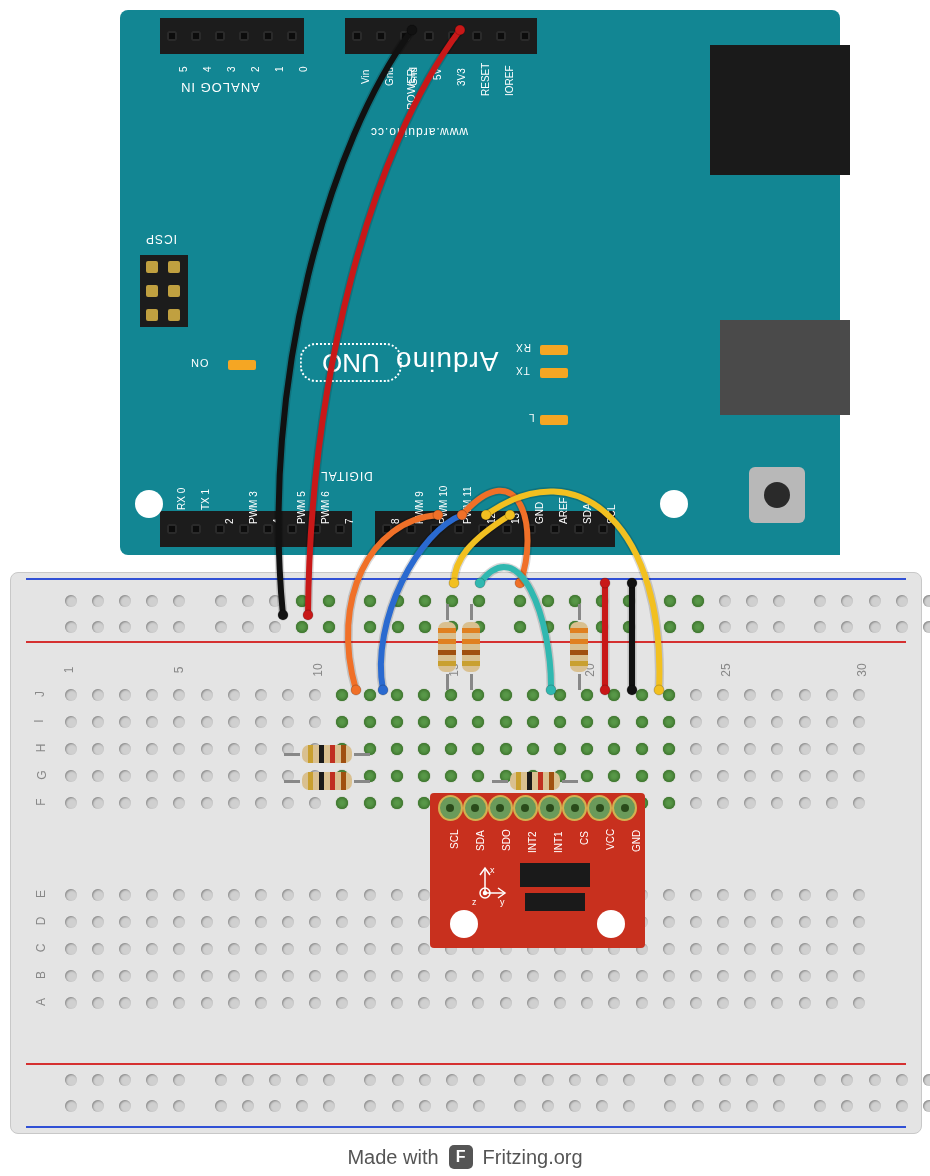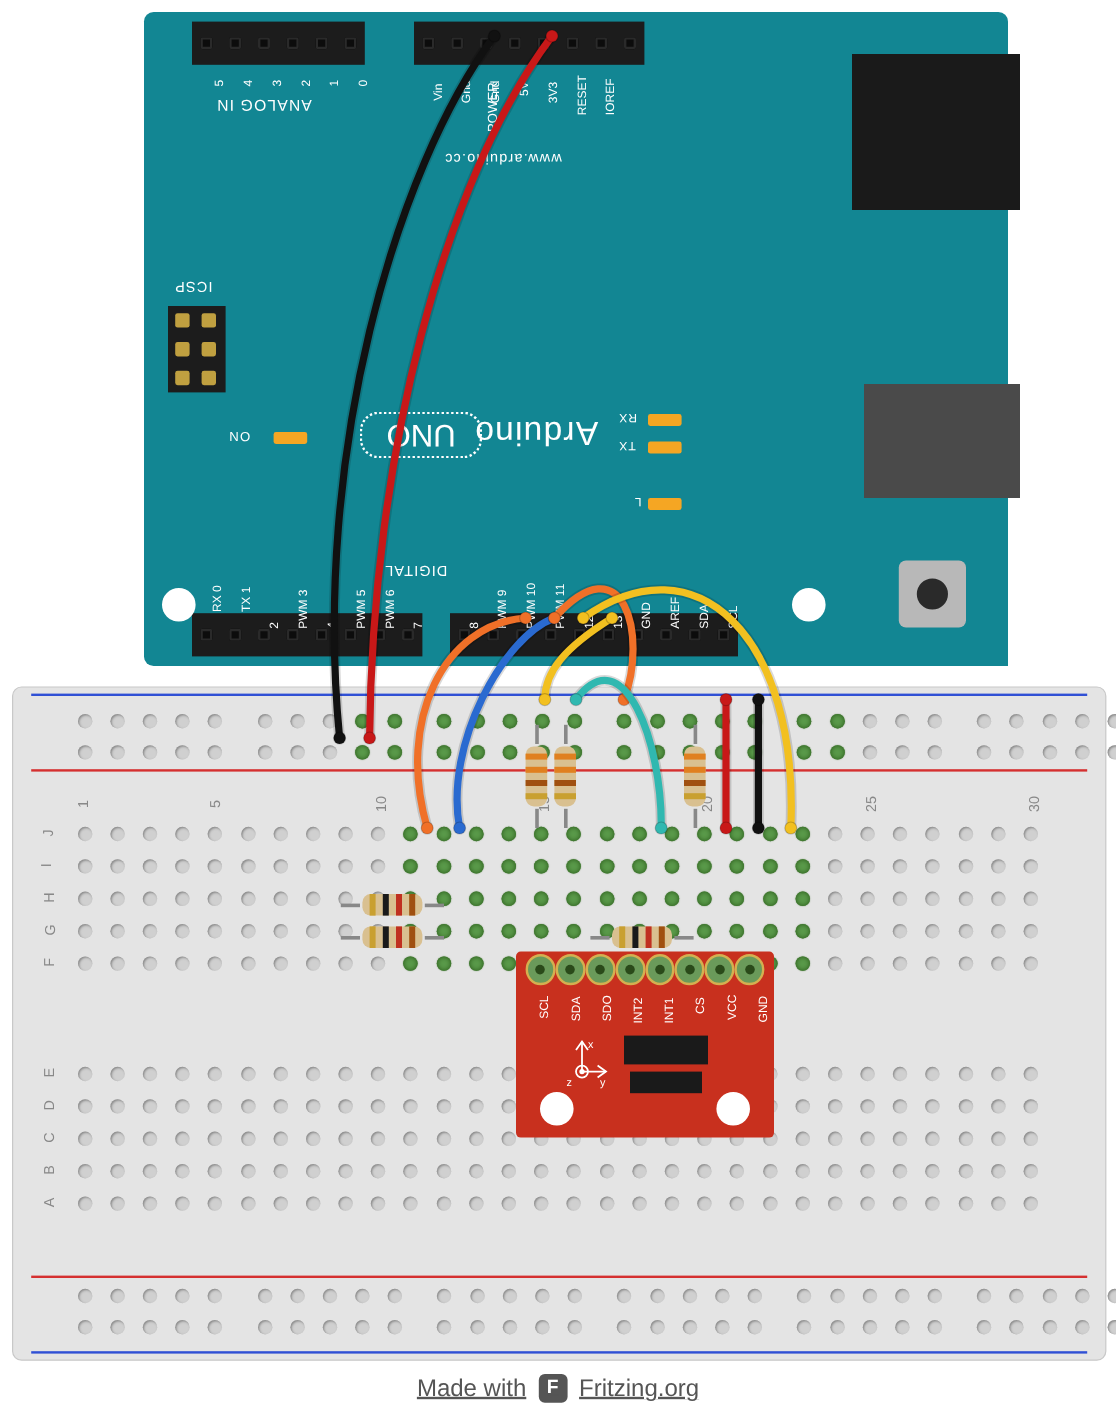--- a/index.html
+++ b/index.html
@@ -90,21 +90,21 @@
 
   
   svg.wires { position:absolute; left:0; top:0; width:930px; height:1176px; pointer-events:none; }
   svg .wire { fill:none; stroke-linecap:round; }
   svg .wire-shadow { stroke:#000; stroke-opacity:0.15; stroke-width:9; }
 
   
   .footer {
     position:absolute; left:0; bottom:0; width:930px; height:38px;
     display:flex; align-items:center; justify-content:center; gap:10px;
-    font-size:20px; color:#555;text-decoration:underline;
+    font-size:20px; color:#555;
   }
   .footer .fz-logo { width:24px; height:24px; background:#555; border-radius:5px; display:flex; align-items:center; justify-content:center; color:#fff; font-weight:bold; font-size:16px; }
 </style>
 </head>
 <body>
 
 <div id="stage">
 
   <div class="arduino">
     <div class="usb"></div>

